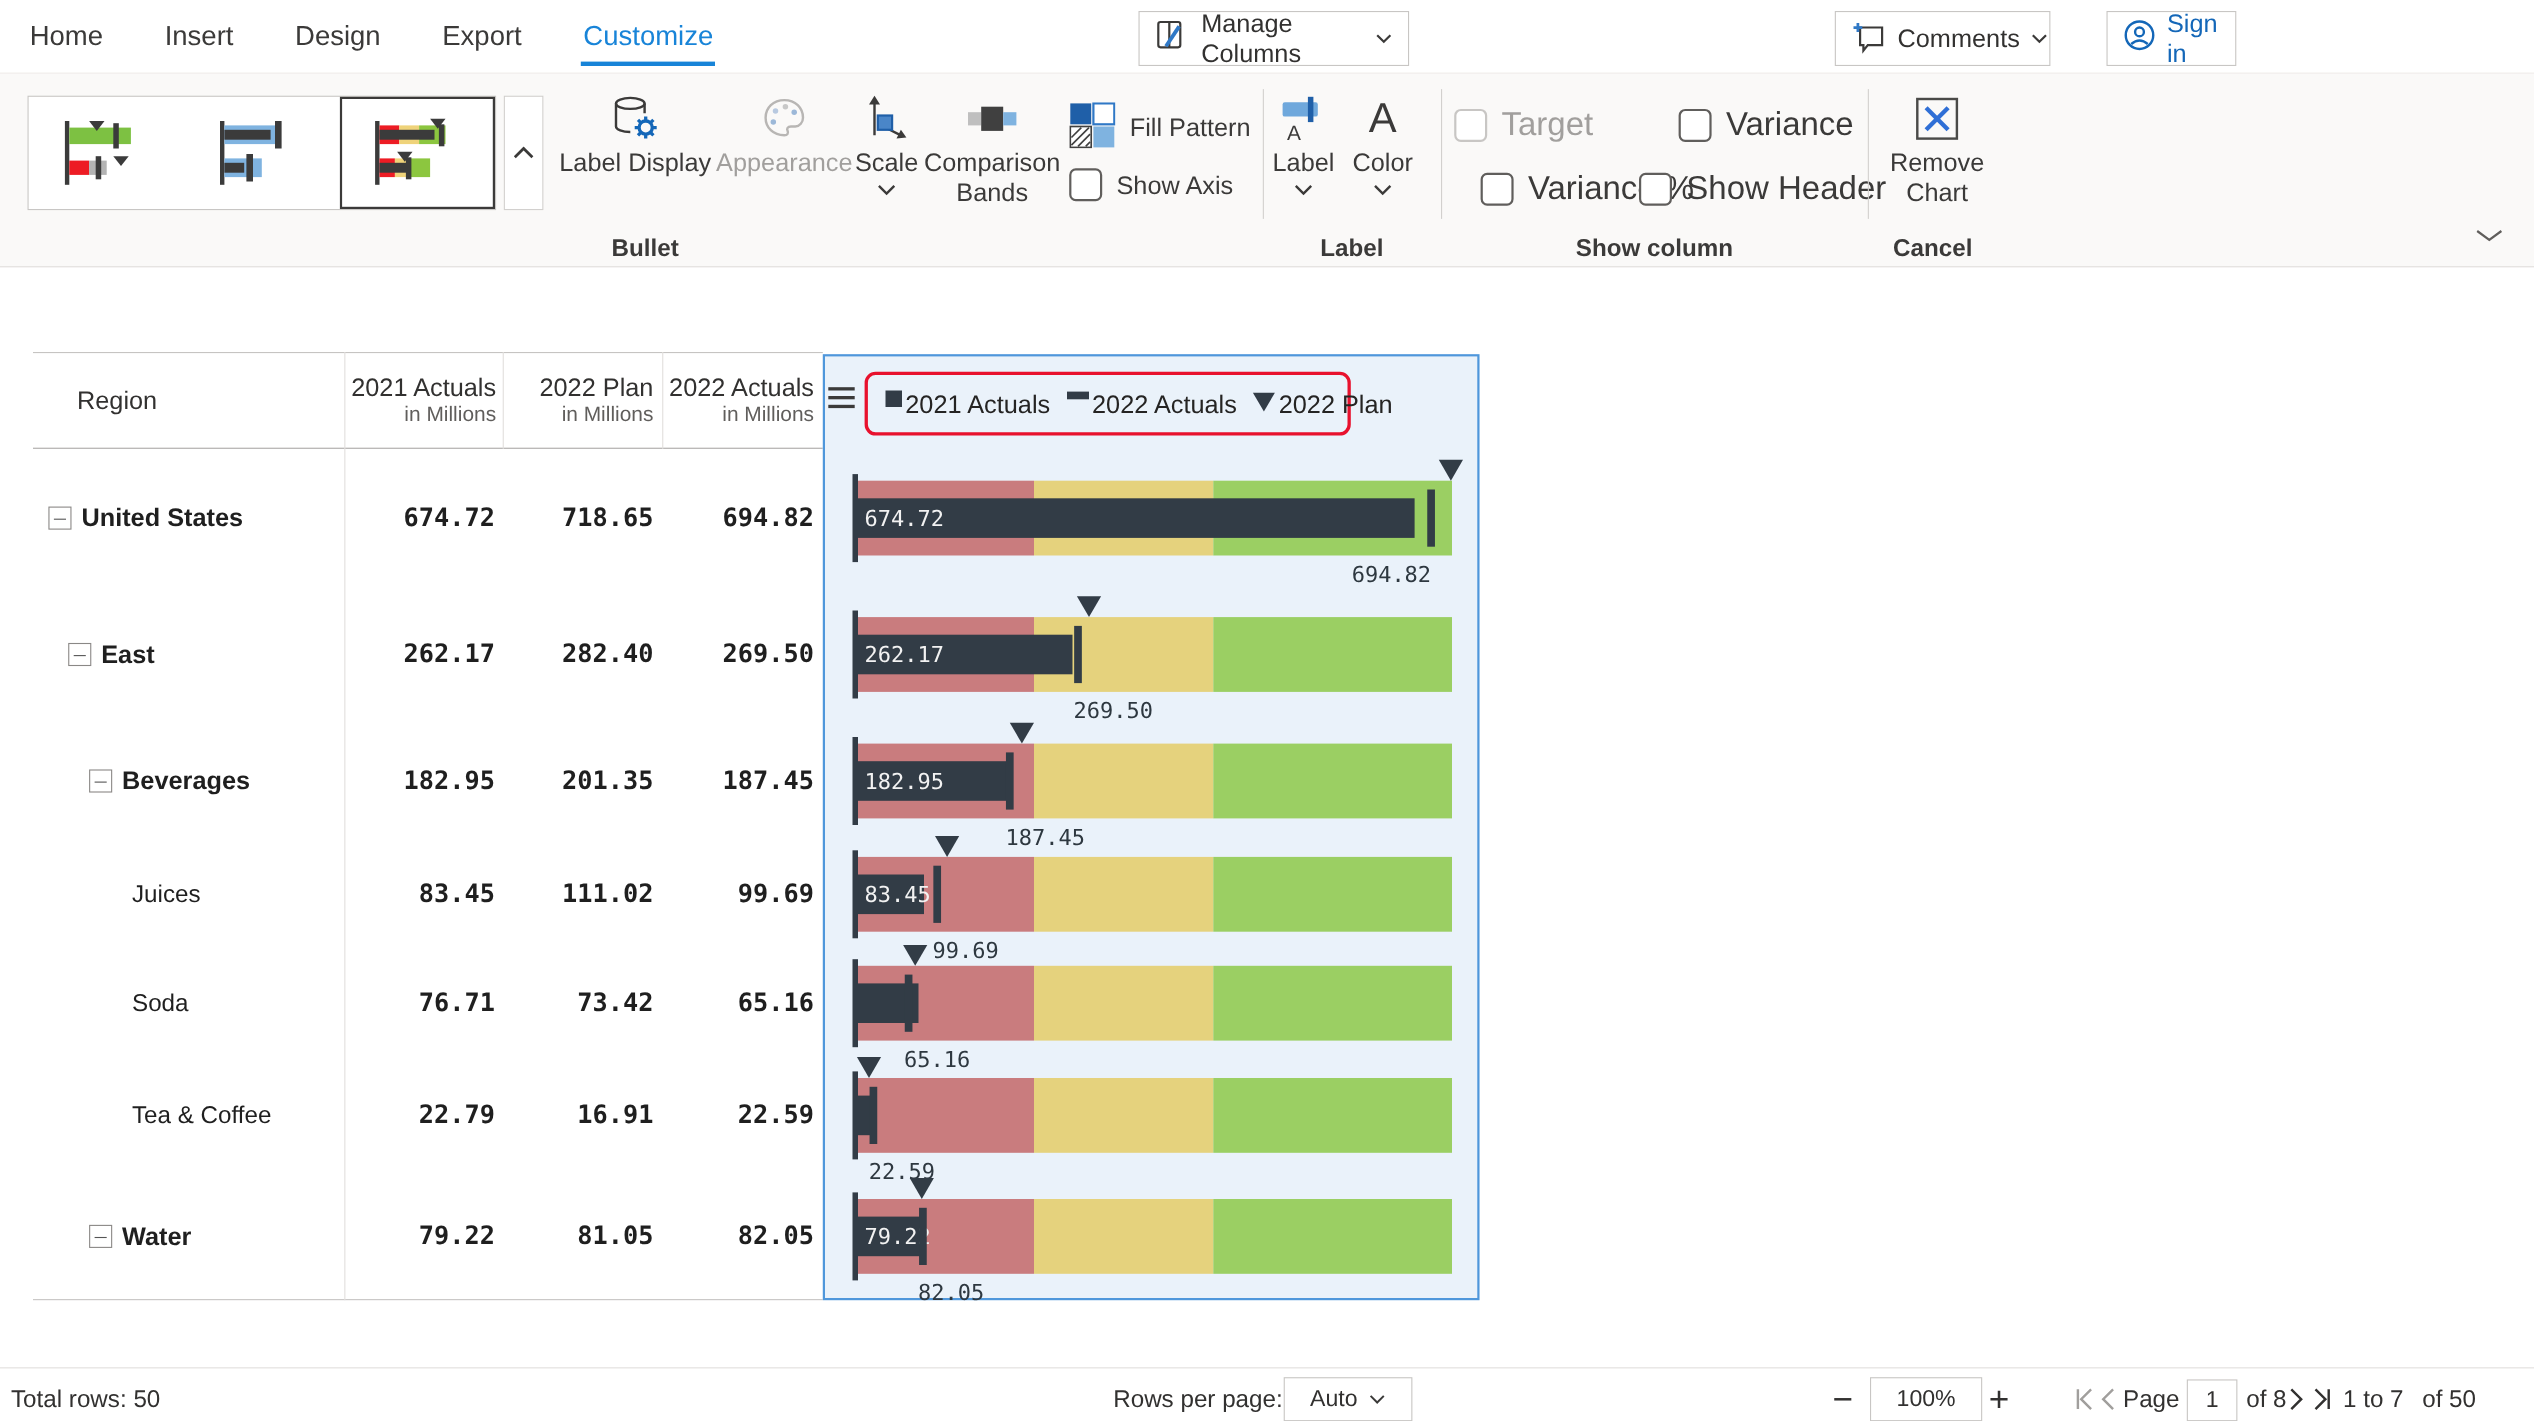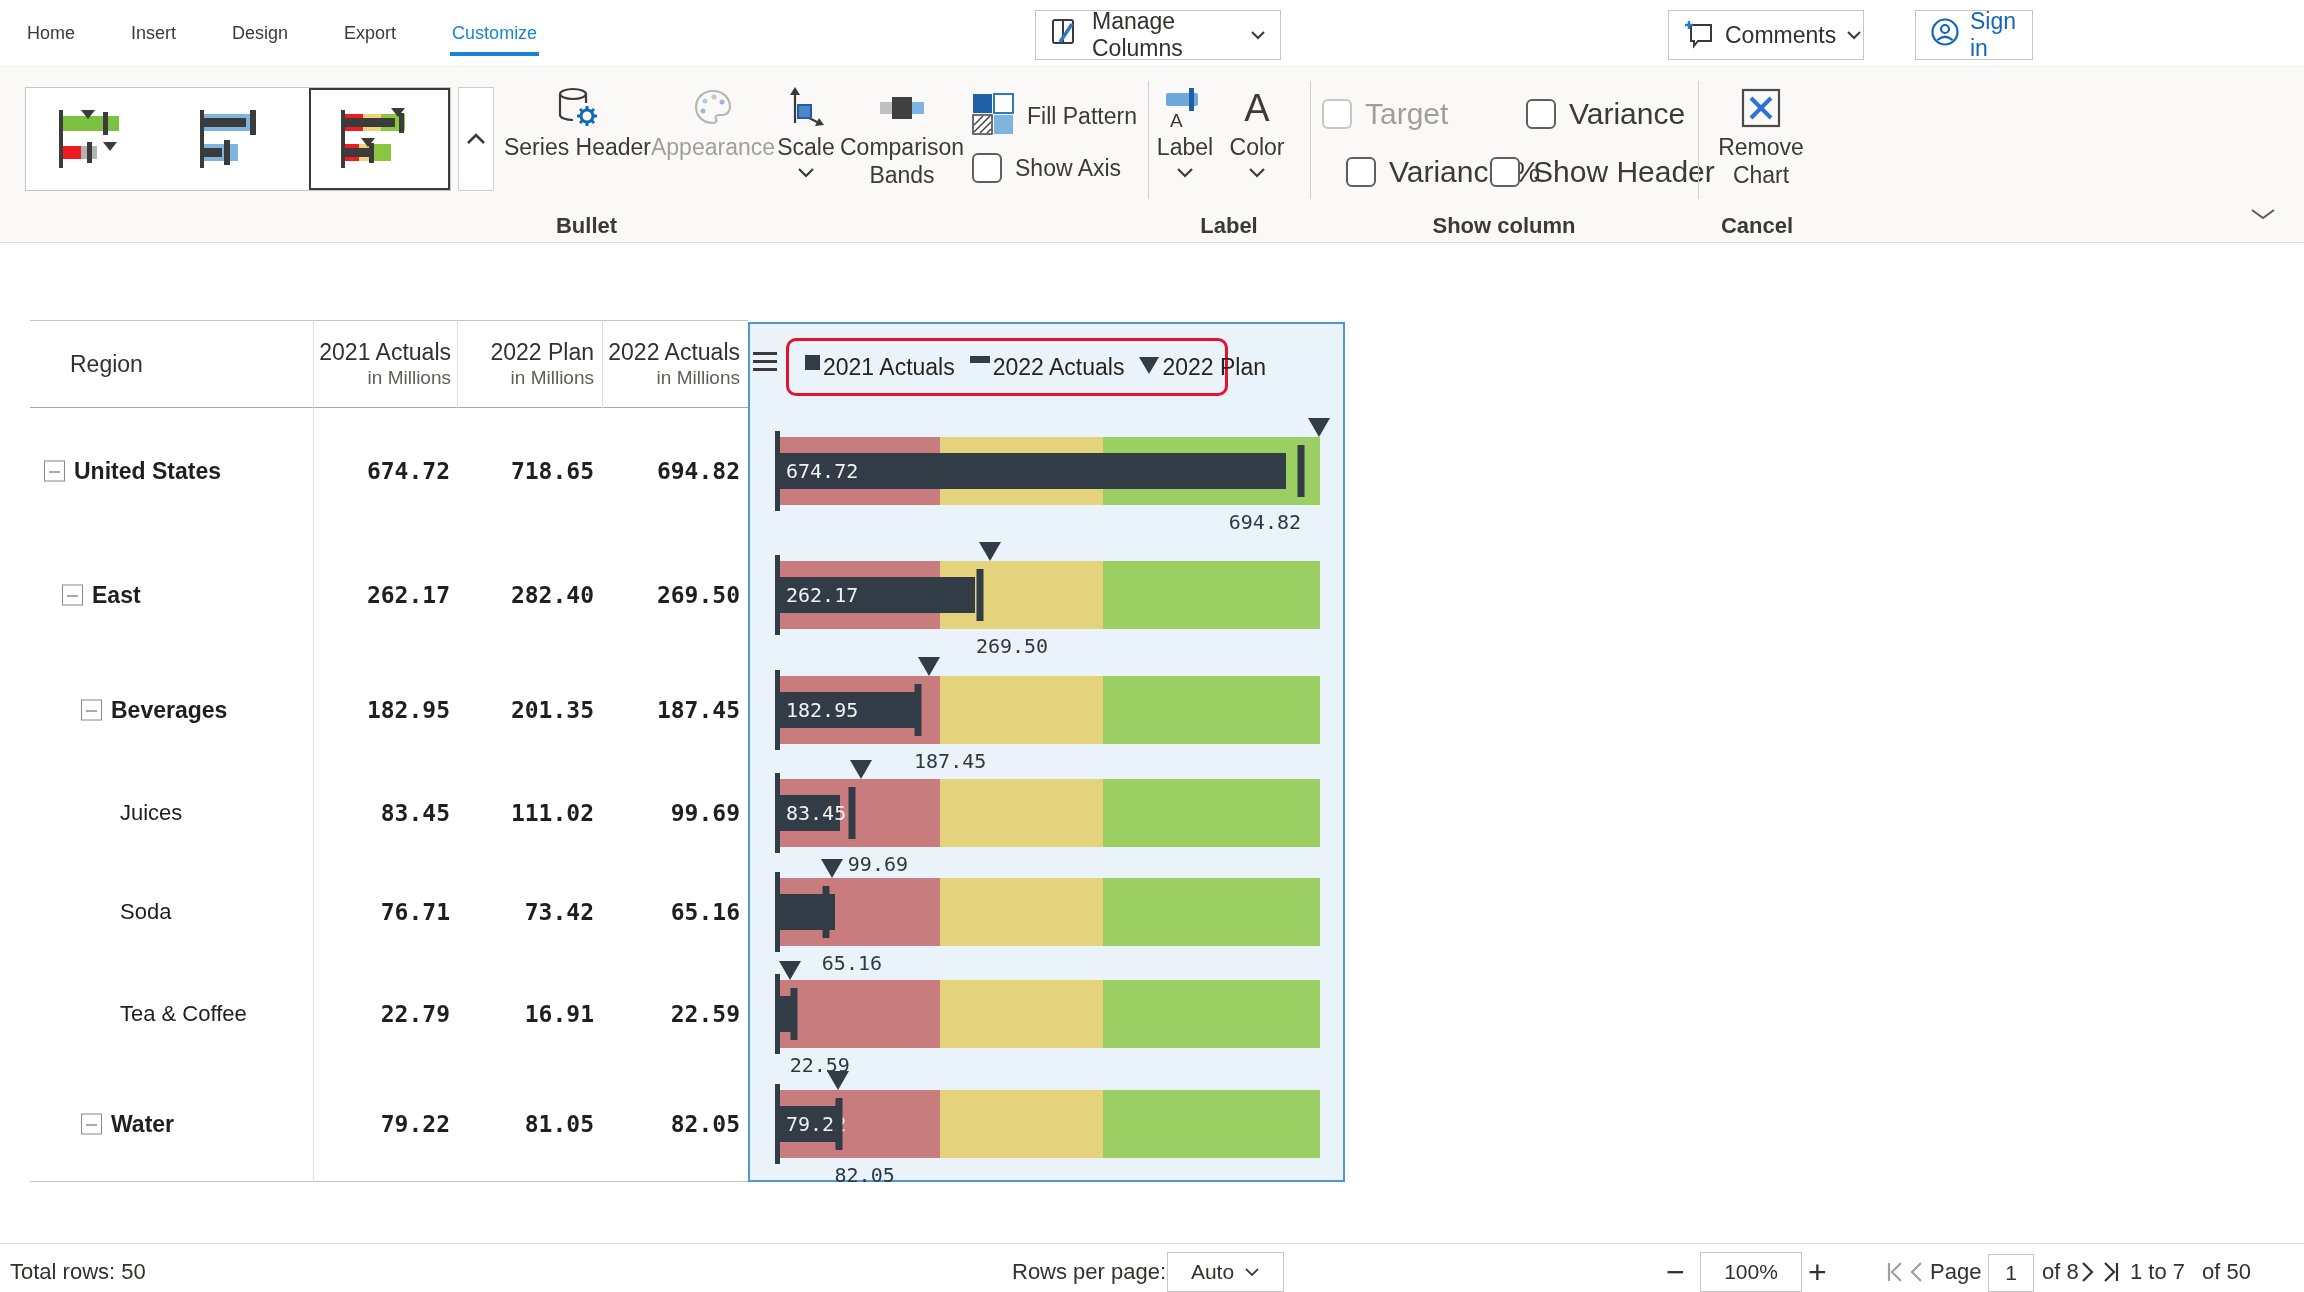--- a/index.html
+++ b/index.html
@@ -2,21 +2,21 @@
 <html><head>
 <meta charset="utf-8">
 <style>
   * { box-sizing: border-box; margin: 0; padding: 0; }
   body { font-family: "Liberation Sans", sans-serif; background: #fff; }
   .page { position: relative; width: 2304px; height: 1292px; overflow: hidden; background: #fff; color: #323130; }
 
   
   .topbar { position: absolute; left: 0; top: 0; width: 2304px; height: 66px; background: #fff; }
   .tabs { position: absolute; left: 25px; top: 0; height: 66px; display: flex; align-items: center; gap: 52px; }
-  .tab { font-size: 18px; color: #3b3a39; cursor: pointer; position: relative; padding: 14px 2px; }
+  .tab { font-size: 25px; color: #3b3a39; cursor: pointer; position: relative; padding: 14px 2px; }
   .tab.active { color: #1884d8; }
   .tab.active::after { content: ""; position: absolute; left: 0; right: 0; bottom: 2px; height: 4px; background: #1884d8; }
   .tbtn { position: absolute; top: 10px; height: 50px; background: #fff; border: 1px solid #c8c6c4; display: flex; align-items: center; gap: 10px; padding: 0 14px; font-size: 23px; color: #323130; cursor: pointer; }
   .btn-manage { left: 1035px; width: 246px; }
   .btn-comments { left: 1668px; width: 196px; }
   .btn-signin { left: 1915px; width: 118px; color: #1467b8; }
   .chev-svg { flex: 0 0 auto; }
 
   
   .ribbon { position: absolute; left: 0; top: 66px; width: 2304px; height: 177px; background: #faf9f8; border-top: 1px solid #efedeb; border-bottom: 1px solid #e1dfdd; }
@@ -228,21 +228,21 @@
               <line x1="32" y1="37" x2="32" y2="41"></line>
               <line x1="22" y1="31" x2="26" y2="31"></line>
               <line x1="38" y1="31" x2="42" y2="31"></line>
               <line x1="25" y1="24" x2="28" y2="27"></line>
               <line x1="36" y1="35" x2="39" y2="38"></line>
               <line x1="39" y1="24" x2="36" y2="27"></line>
               <line x1="28" y1="35" x2="25" y2="38"></line>
             </g>
           </svg>
       </span>
-      <span class="bl">Series Header</span>
+      <span class="bl">Label Display</span>
     </div>
 
     <div class="bigbtn b-appearance disabled">
       <span class="ic">
         <svg width="46" height="46" viewBox="0 0 46 46">
             <path d="M23 6 C13 6 6 13 6 22 c0 9 7 16 17 16 c3 0 4-2 3-4 c-1-2 0-4 3-4 l4 0 c4 0 7-4 7-8 C40 13 33 6 23 6 Z" fill="none" stroke="#b8b6b4" stroke-width="2.2"></path>
             <circle cx="15" cy="16" r="2.5" fill="#b8c9e0"></circle>
             <circle cx="24" cy="12" r="2.5" fill="#c8c8c8"></circle>
             <circle cx="32" cy="17" r="2.5" fill="#9cb8d8"></circle>
             <circle cx="13" cy="26" r="2.5" fill="#9cb8d8"></circle>

